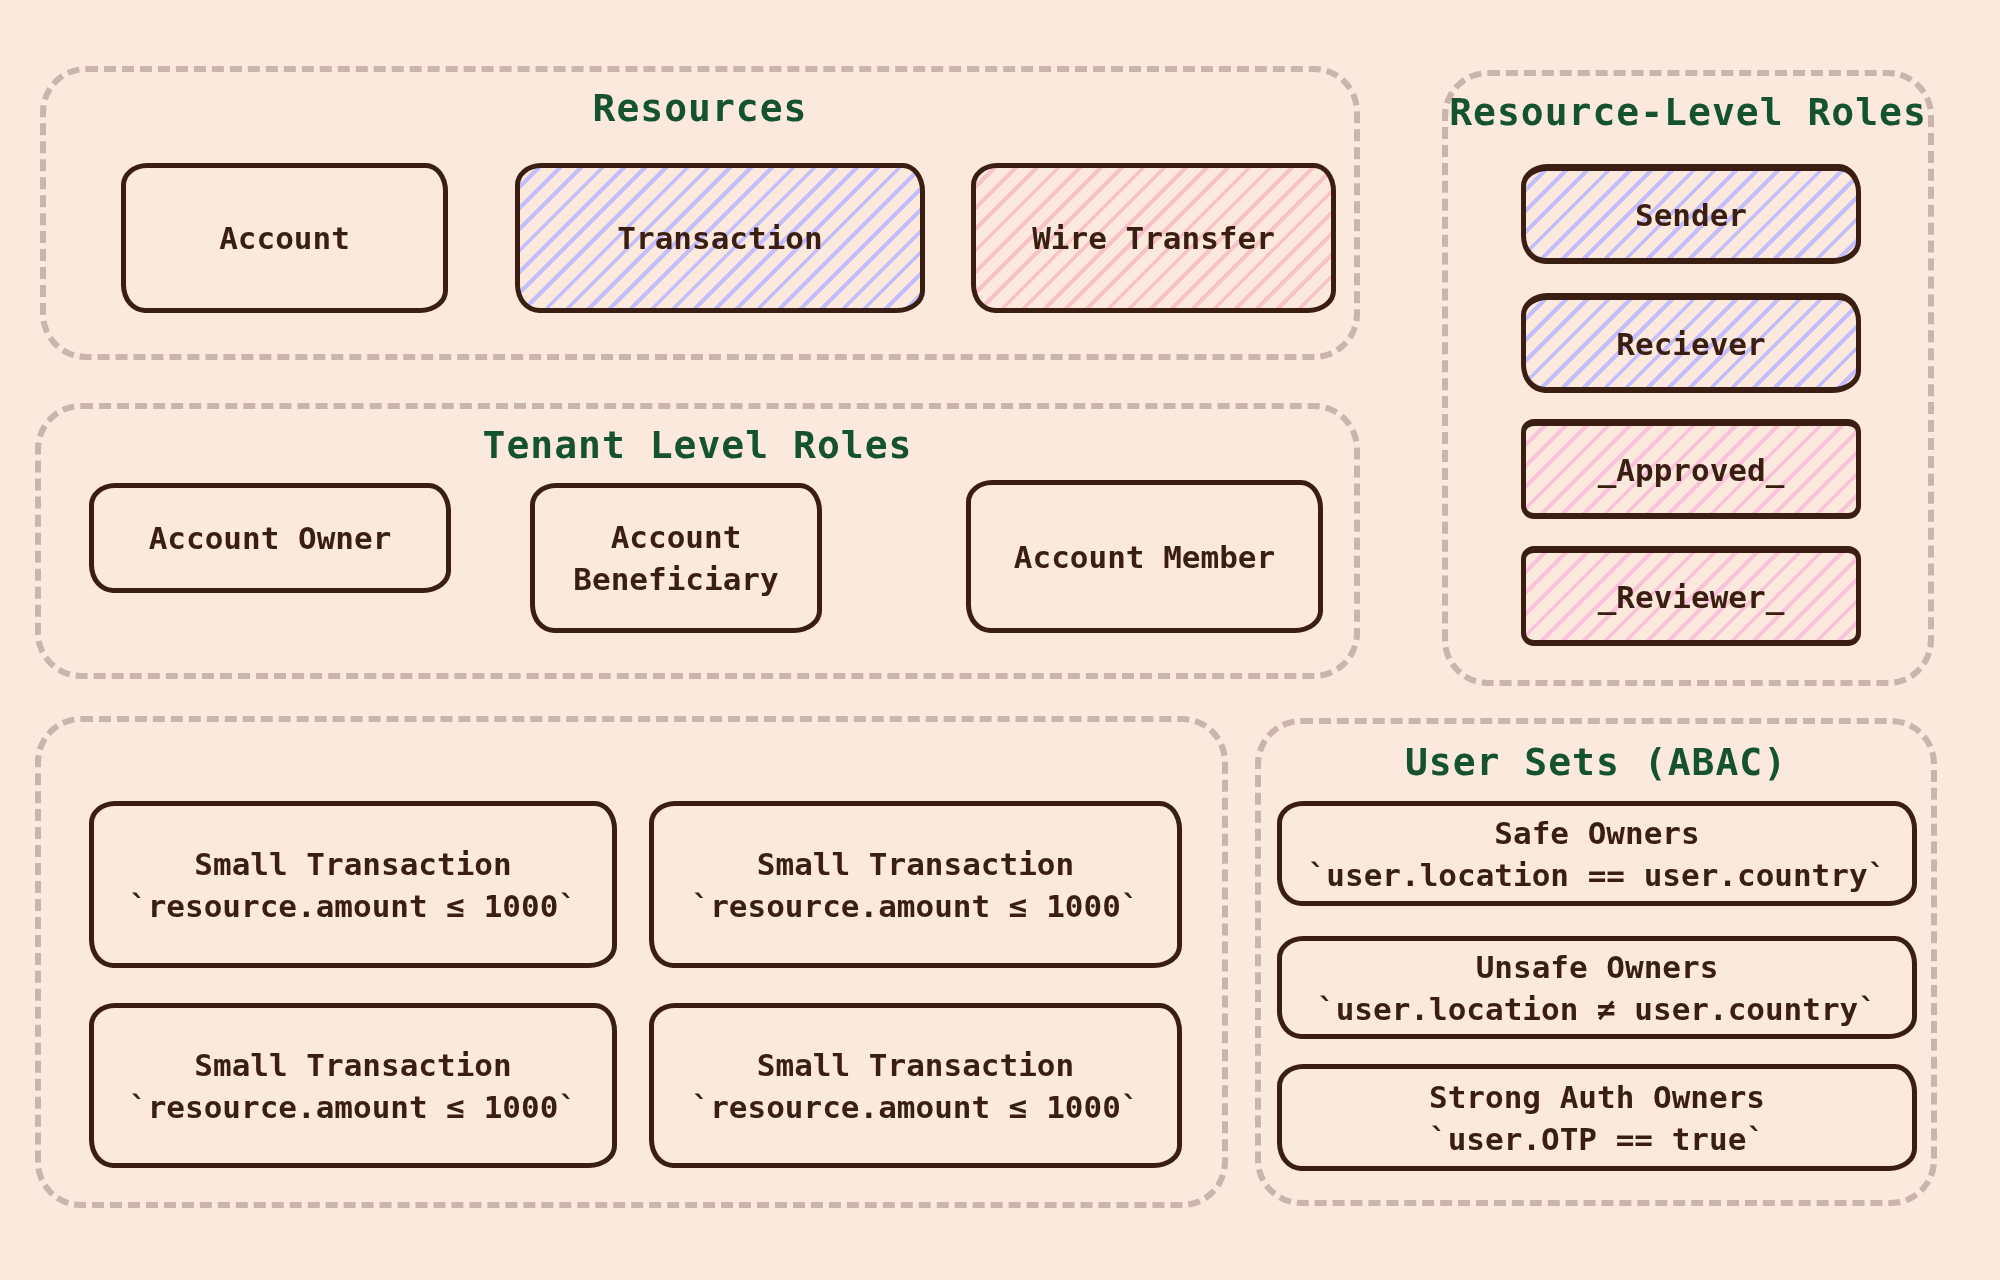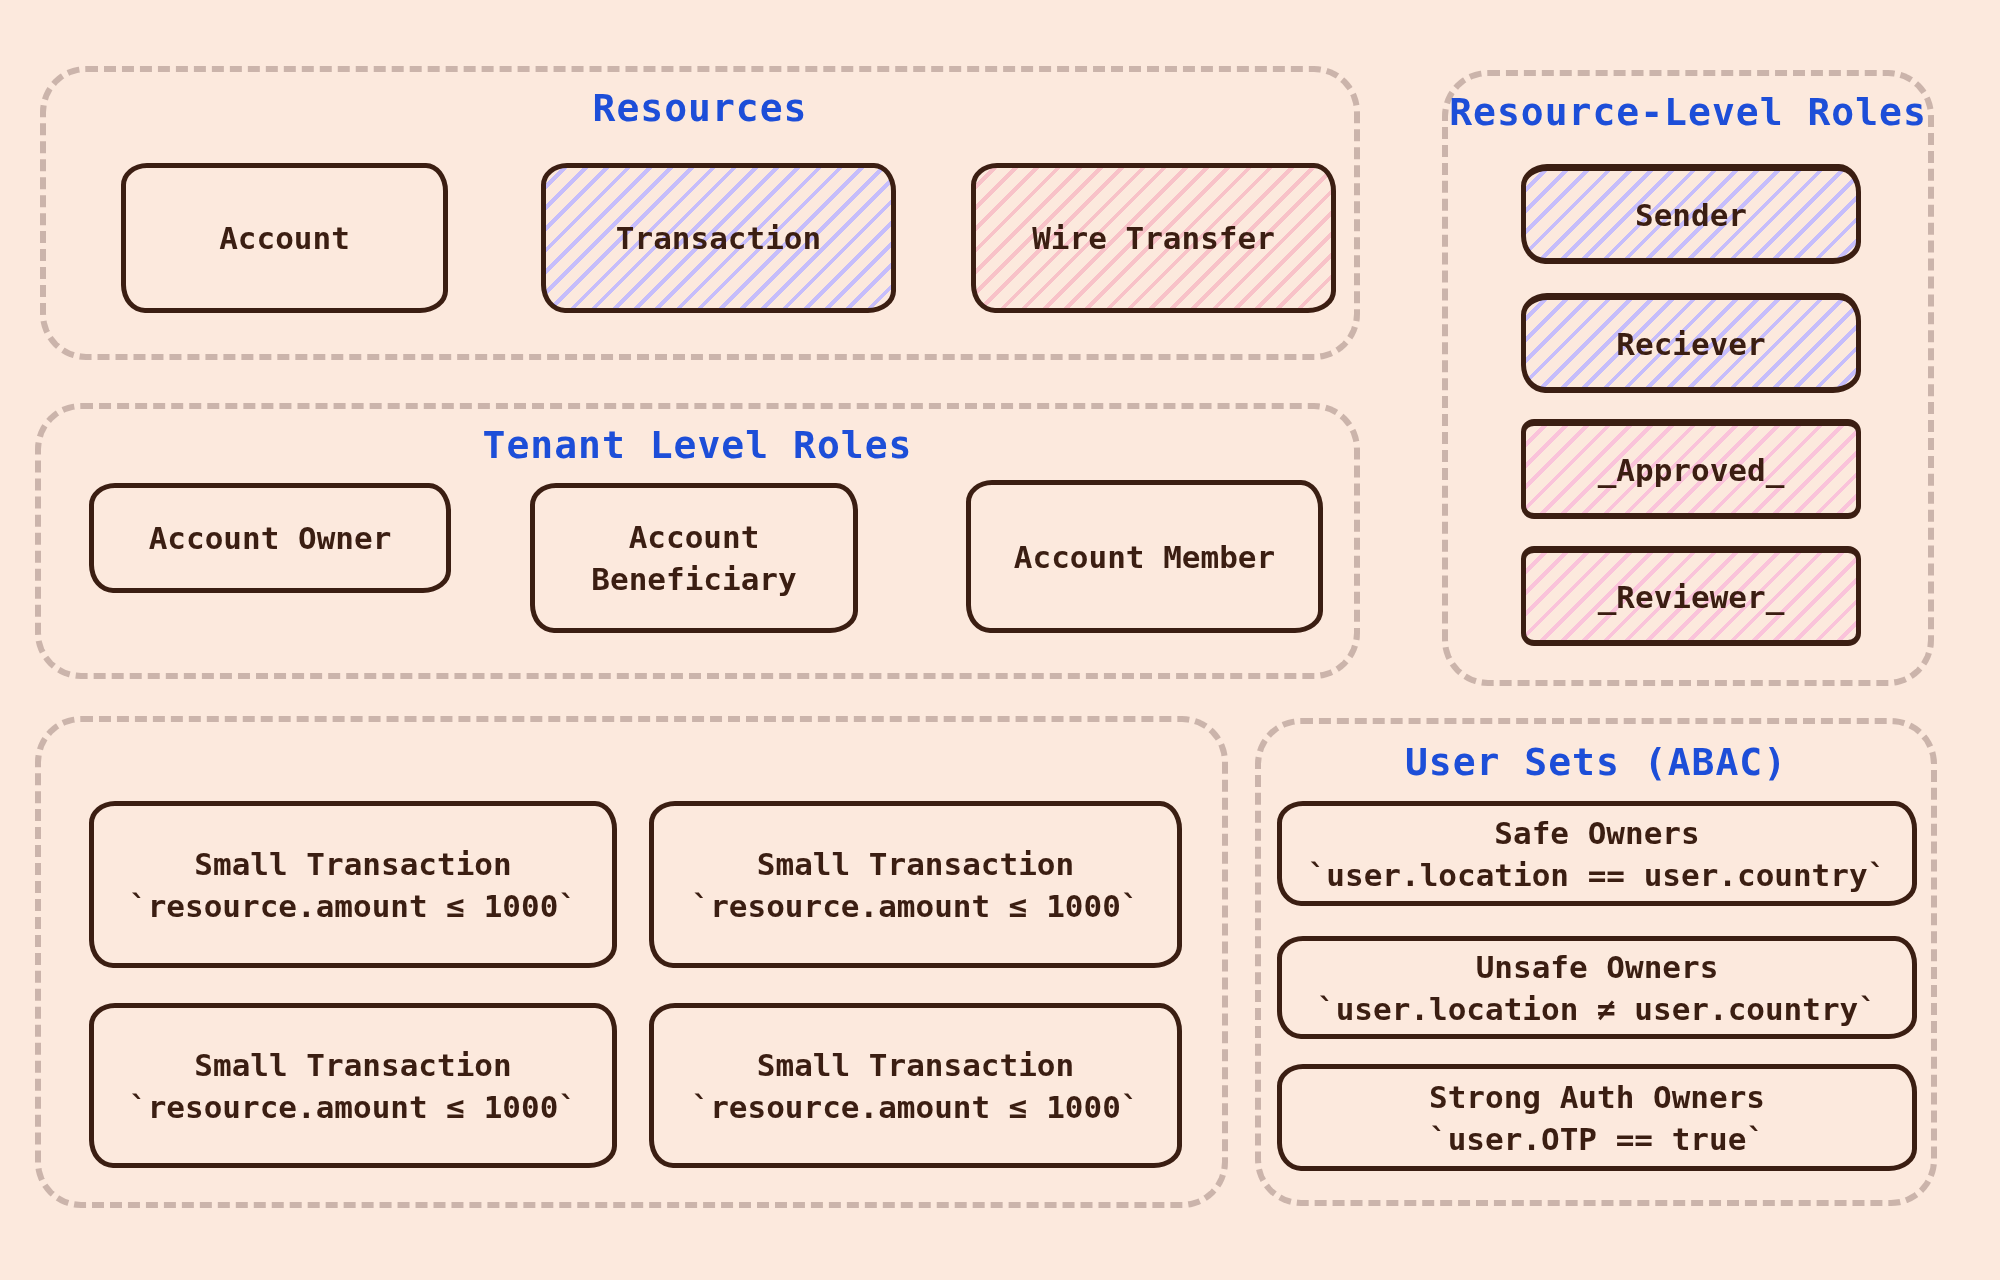--- a/index.html
+++ b/index.html
@@ -13,21 +13,21 @@
     overflow: hidden;
   }
   .group {
     position: absolute;
     border: 6px dashed #cbb4ab;
     border-radius: 46px;
     box-sizing: border-box;
   }
   .group-title {
     text-align: center;
-    color: #1d4ed8;
+    color: #14532d;
     font-weight: bold;
     font-size: 38px;
     margin-top: 14px;
     letter-spacing: 1px;
     user-select: none;
   }
   .node {
     position: absolute;
     box-sizing: border-box;
     border: 5px solid #3b1e12;
@@ -54,35 +54,35 @@
   }
   .fill-pink {
     background-image: repeating-linear-gradient(135deg,
       transparent 0px, transparent 11px, #fac3da 11px, #fac3da 15px);
     border-radius: 13px;
   }
 
   
   .g-resources { left: 40px; top: 66px; width: 1320px; height: 294px; }
   .n-account      { left: 75px;  top: 91px; width: 327px; height: 150px; }
-  .n-transaction  { left: 495px; top: 91px; width: 355px; height: 150px; }
+  .n-transaction  { left: 469px; top: 91px; width: 410px; height: 150px; }
   .n-wire         { left: 925px; top: 91px; width: 365px; height: 150px; }
 
   
   .g-rlr { left: 1442px; top: 70px; width: 492px; height: 616px; }
   .g-rlr .node { left: 73px; width: 340px; height: 100px; border-width: 7px 5px 6px 5px; }
   .n-sender   { top: 88px; }
   .n-reciever { top: 217px; }
   .n-approved { top: 343px; }
   .n-reviewer { top: 470px; }
 
   
   .g-tlr { left: 35px; top: 403px; width: 1325px; height: 276px; }
   .n-owner       { left: 48px;  top: 74px; width: 362px; height: 110px; }
-  .n-beneficiary { left: 489px; top: 74px; width: 328px; height: 150px; padding: 0 60px; }
+  .n-beneficiary { left: 489px; top: 74px; width: 292px; height: 150px; padding: 0 60px; }
   .n-member      { left: 925px; top: 71px; width: 357px; height: 153px; }
 
   
   .g-rs { left: 35px; top: 716px; width: 1193px; height: 492px; }
   .g-rs .group-title { margin-top: 16px; }
   .n-rs1 { left: 48px;  top: 79px;  width: 528px; height: 167px; }
   .n-rs2 { left: 608px; top: 79px;  width: 533px; height: 167px; }
   .n-rs3 { left: 48px;  top: 281px; width: 528px; height: 165px; }
   .n-rs4 { left: 608px; top: 281px; width: 533px; height: 165px; }
 

